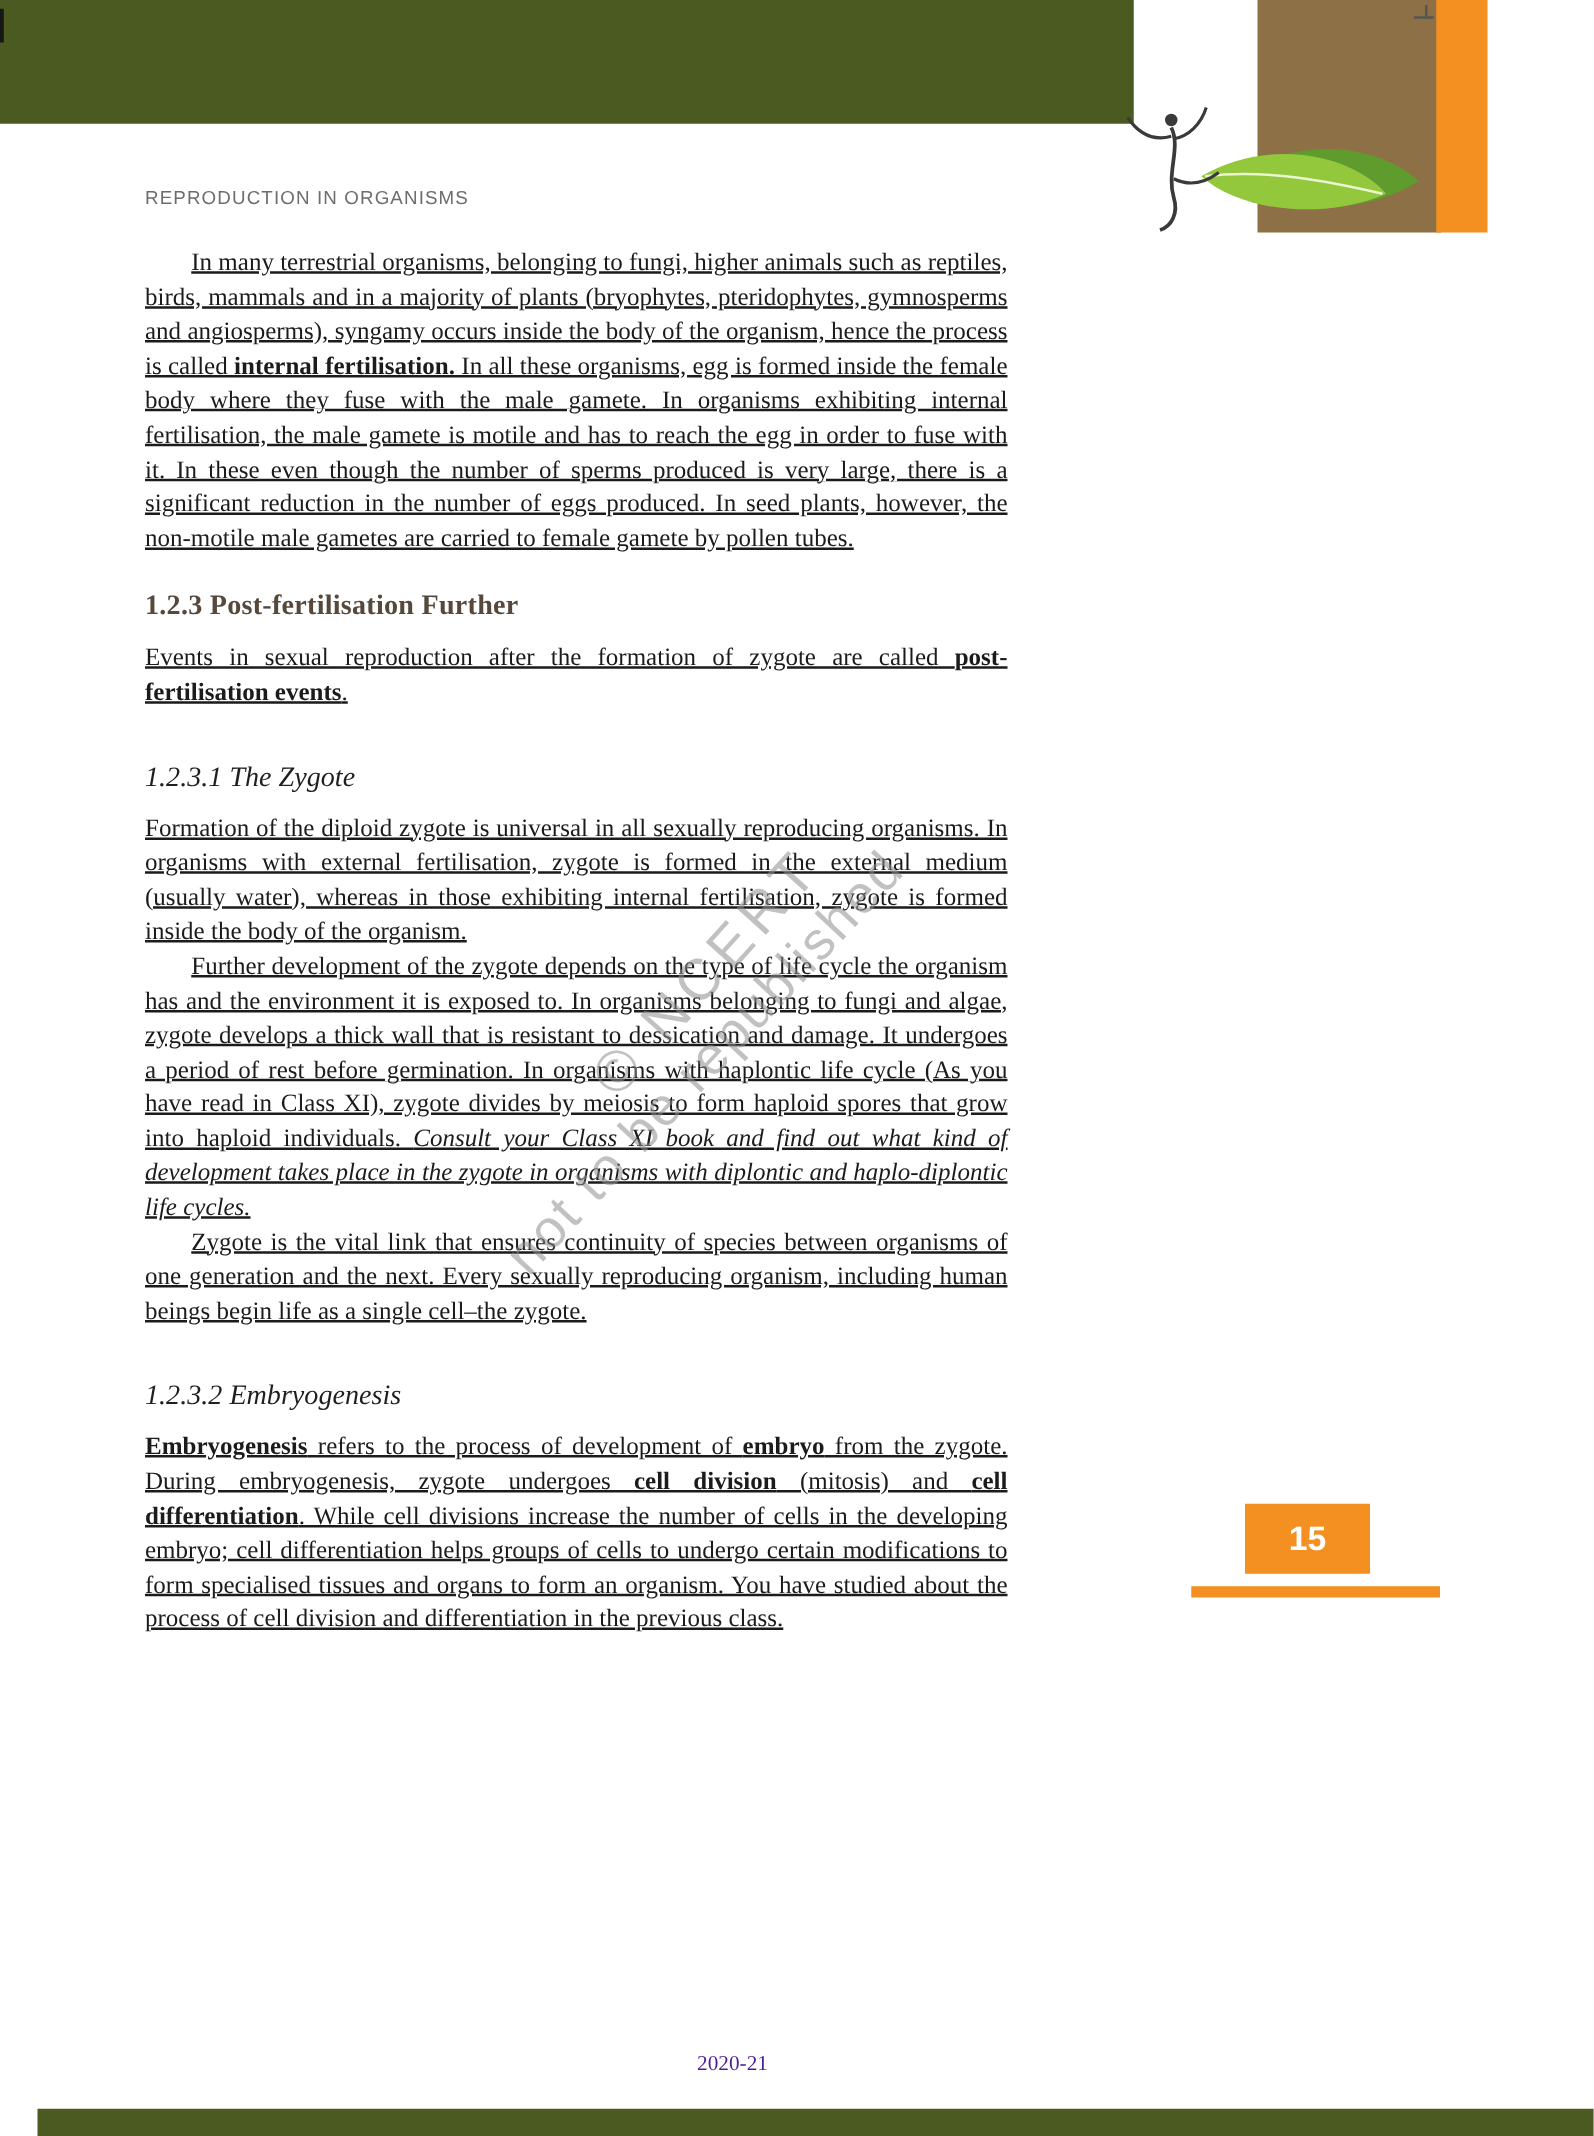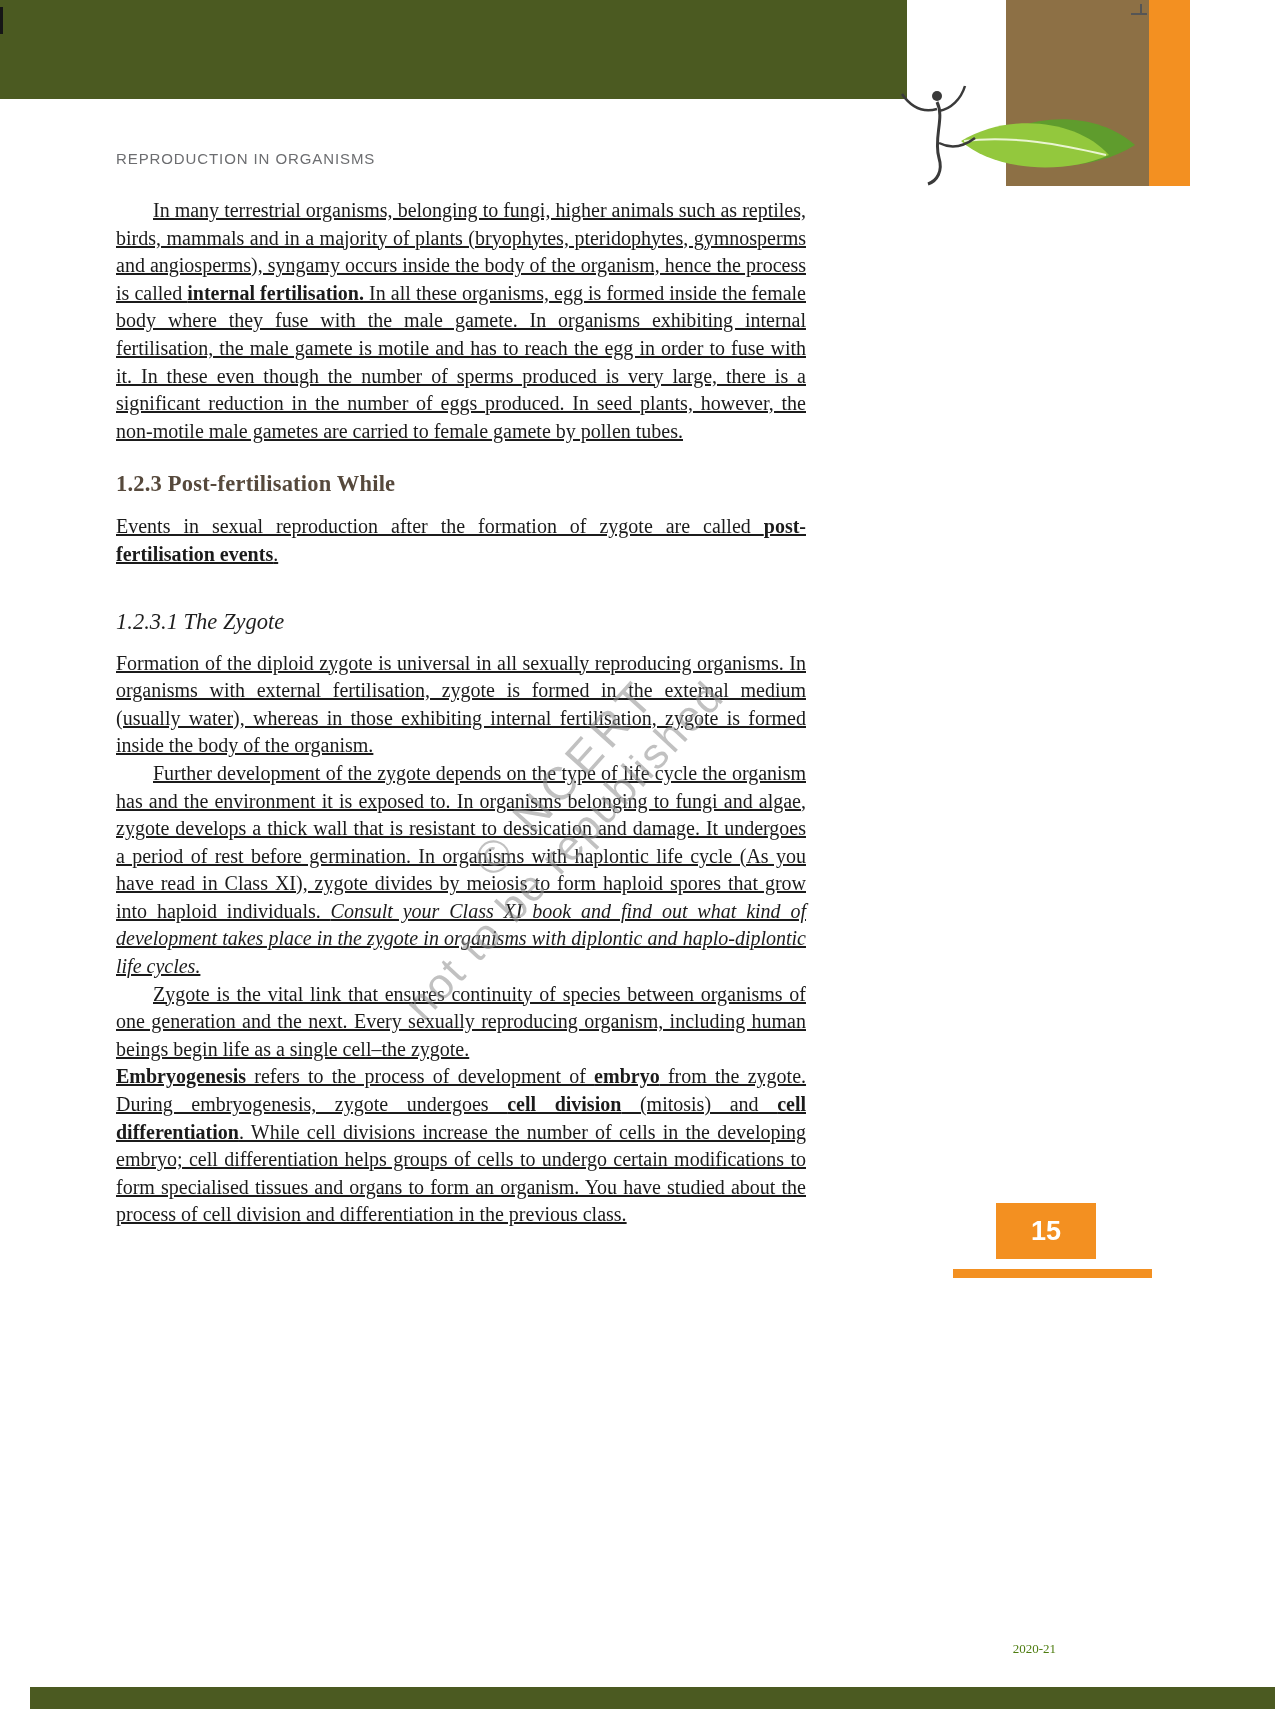--- a/index.html
+++ b/index.html
@@ -70,21 +70,21 @@
     font-size:27px; font-weight:700;
   }
   .page-num-strip {
     position:absolute; left:953px; top:1269px; width:199px; height:9px;
     background:var(--orange,#f39021);
   }
 
   
   .footer {
     position:absolute; left:116px; top:1641px; width:940px;
-    text-align:right; font-size:13px; color:#4d7c0f;
+    text-align:center; font-size:17px; color:#4c1d95;
   }
   .bottom-bar {
     position:absolute; left:30px; top:1687px; width:1245px; height:22px;
     background:var(--green,#4b5a21);
   }
 </style>
 </head>
 <body>
 
 <div class="page">
@@ -109,26 +109,27 @@
   </svg>
 
   <div class="mark-tl"></div>
   <div class="mark-tr-h"></div>
   <div class="mark-tr-v"></div>
 
   <div class="header-title">REPRODUCTION IN ORGANISMS</div>
 
   <div class="content">
       <p class="para indent"><span>In many terrestrial organisms, belonging to fungi, higher animals such as reptiles, birds, mammals and in a majority of plants (bryophytes, pteridophytes, gymnosperms and angiosperms), syngamy occurs inside the body of the organism, hence the process is called </span><span class="b">internal fertilisation.</span><span> In all these organisms, egg is formed inside the female body where they fuse with the male gamete. In organisms exhibiting internal fertilisation, the male gamete is motile and has to reach the egg in order to fuse with it. In these even though the number of sperms produced is very large, there is a significant reduction in the number of eggs produced. In seed plants, however, the non-motile male gametes are carried to female gamete by pollen tubes.</span></p>
-      <h2 class="section-heading">1.2.3 Post-fertilisation While</h2>
+      <h2 class="section-heading">1.2.3 Post-fertilisation Further</h2>
       <p class="para"><span>Events in sexual reproduction after the formation of zygote are called </span><span class="b">post-fertilisation events</span><span>.</span></p>
       <h3 class="sub-heading">1.2.3.1 The Zygote</h3>
       <p class="para"><span>Formation of the diploid zygote is universal in all sexually reproducing organisms. In organisms with external fertilisation, zygote is formed in the external medium (usually water), whereas in those exhibiting internal fertilisation, zygote is formed inside the body of the organism.</span></p>
       <p class="para indent"><span>Further development of the zygote depends on the type of life cycle the organism has and the environment it is exposed to. In organisms belonging to fungi and algae, zygote develops a thick wall that is resistant to dessication and damage. It undergoes a period of rest before germination.  In organisms with haplontic life cycle (As you have read in  Class XI), zygote divides by meiosis to form haploid spores that grow into haploid individuals. </span><span class="i">Consult your Class XI book and find out what kind of development takes place in the zygote in organisms with diplontic and haplo-diplontic life cycles.</span></p>
       <p class="para indent"><span>Zygote is the vital link that ensures continuity of species between organisms of one generation and the next. Every sexually reproducing organism, including human beings begin life as a single cell–the zygote.</span></p>
+      <h3 class="sub-heading">1.2.3.2  Embryogenesis</h3>
       <p class="para"><span class="b">Embryogenesis</span><span> refers to the process of development of </span><span class="b">embryo</span><span> from the zygote.  During embryogenesis, zygote undergoes </span><span class="b">cell division</span><span> (mitosis) and </span><span class="b">cell differentiation</span><span>. While cell divisions increase the number of cells in the developing embryo; cell differentiation helps groups of cells to undergo certain modifications to form specialised tissues and organs to form an organism. You have studied about the process of cell division and differentiation in the previous class.</span></p>
     </div>
 
   <div class="wm wm1">© NCERT</div>
   <div class="wm wm2">not to be republished</div>
 
   <div class="page-num-box">
     <span class="page-num">15</span>
   </div>
   <div class="page-num-strip"></div>

